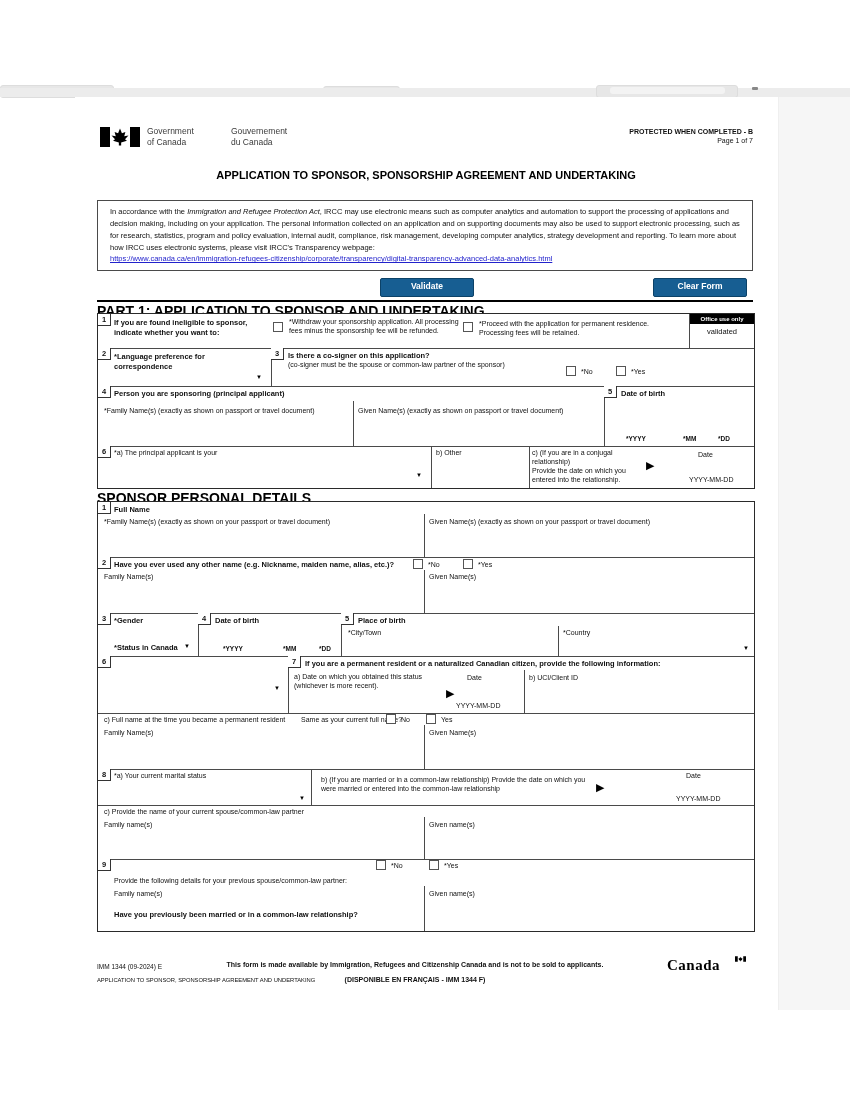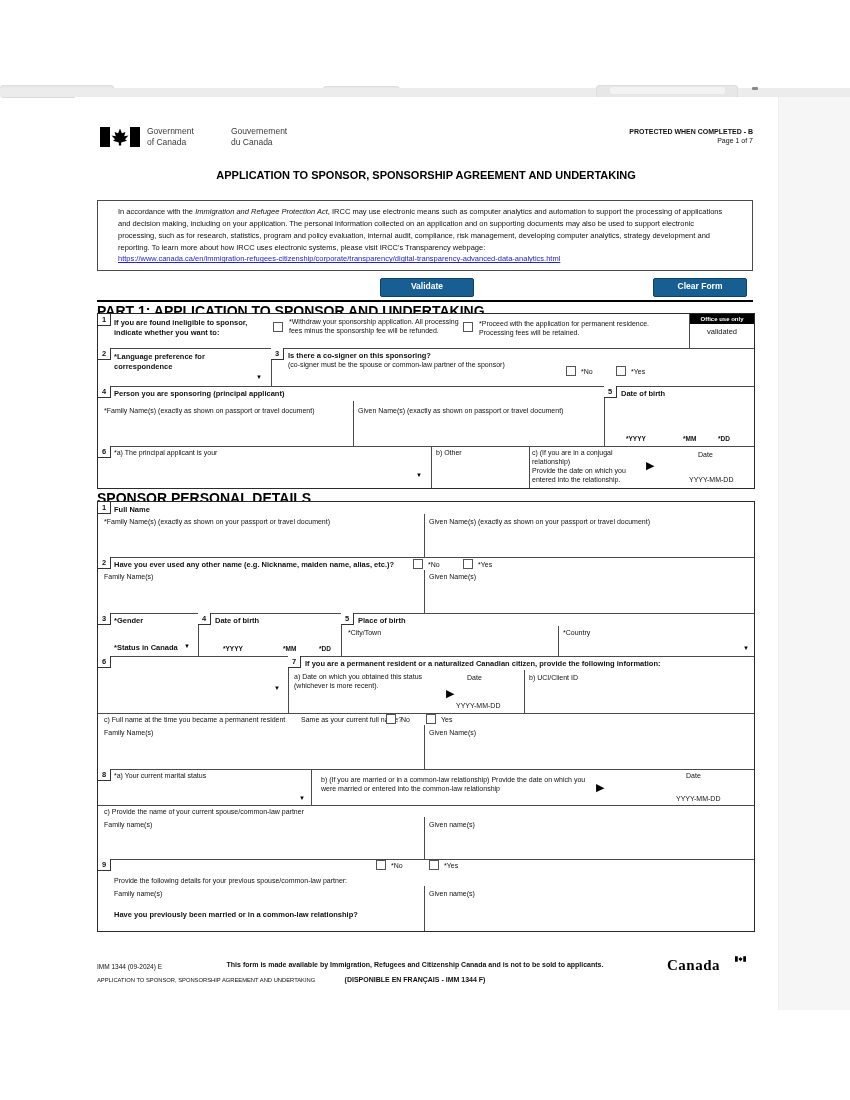--- a/index.html
+++ b/index.html
@@ -23,21 +23,21 @@
   .cb{position:absolute;width:10px;height:10px;border:1px solid #555;background:#fff;box-sizing:border-box;}
   .dd{position:absolute;font-size:6px;color:#000;line-height:1;}
   .tri{position:absolute;font-size:11px;color:#000;line-height:1;}
   .vline{position:absolute;width:1px;background:#4a4a4a;}
   .hline{position:absolute;height:1px;background:#4a4a4a;left:0;width:656px;}
   .tbl{position:absolute;left:22px;width:656px;border:1px solid #2a2a2a;box-sizing:content-box;background:#fff;}
   
   .govtext{position:absolute;font-size:8.5px;line-height:10.5px;color:#3a3a3a;}
   .doc-title{position:absolute;left:0;top:72px;width:100%;text-align:center;font-size:11px;font-weight:bold;color:#000;}
   .notice{position:absolute;left:22px;top:103px;width:656px;box-sizing:border-box;border:1px solid #4a4a4a;
-          padding:5px 20px;font-size:7.5px;line-height:1.58;color:#101010;}
+          padding:5px 12px;font-size:7.5px;line-height:1.58;color:#101010;}
   .link{color:#2222cc;text-decoration:underline;font-size:7.5px;}
   .btn{position:absolute;width:92px;height:17px;background:#175e92;border:1px solid #0c4268;border-radius:2px;
        color:#fff;font-weight:bold;font-size:8.5px;text-align:center;line-height:15px;cursor:pointer;}
   .part-rule{position:absolute;left:22px;top:203px;width:656px;height:2px;background:#000;}
   .sec-head{position:absolute;font-size:14px;font-weight:bold;color:#000;white-space:nowrap;}
   
   .office-head{position:absolute;background:#000;color:#fff;font-size:6px;font-weight:bold;text-align:center;line-height:10px;}
   
   .wordmark{position:absolute;font-family:"Liberation Serif",serif;font-weight:bold;font-size:15px;color:#000;letter-spacing:0.5px;}
   .wm-flag{position:absolute;}
@@ -97,21 +97,21 @@
     <div class="tw" style="left:381px;top:5px;width:185px;">*Proceed with the application for permanent residence. Processing fees will be retained.</div>
     <div class="vline" style="left:591px;top:0;height:34px;"></div>
     <div class="office-head" style="left:592px;top:0;width:64px;height:10px;">Office use only</div>
     <div class="t f75" style="left:592px;top:13px;width:64px;text-align:center;">validated</div>
 
     <div class="numbox" style="left:0;top:34px;">2</div>
     <div class="tw b f75" style="left:16px;top:38px;width:150px;">*Language preference for correspondence</div>
     <div class="dd" style="left:158px;top:60px;">▼</div>
     <div class="vline" style="left:173px;top:34px;height:38px;"></div>
     <div class="numbox" style="left:173px;top:34px;">3</div>
-    <div class="t b f75" style="left:190px;top:37px;">Is there a co-signer on this sponsoring?</div>
+    <div class="t b f75" style="left:190px;top:37px;">Is there a co-signer on this application?</div>
     <div class="t" style="left:190px;top:47px;">(co-signer must be the spouse or common-law partner of the sponsor)</div>
     <div class="cb" style="left:468px;top:52px;"></div>
     <div class="t" style="left:483px;top:54px;">*No</div>
     <div class="cb" style="left:518px;top:52px;"></div>
     <div class="t" style="left:533px;top:54px;">*Yes</div>
 
     <div class="numbox" style="left:0;top:72px;">4</div>
     <div class="t b f75" style="left:16px;top:75px;">Person you are sponsoring (principal applicant)</div>
     <div class="t" style="left:6px;top:93px;">*Family Name(s) (exactly as shown on passport or travel document)</div>
     <div class="vline" style="left:255px;top:87px;height:45px;"></div>

